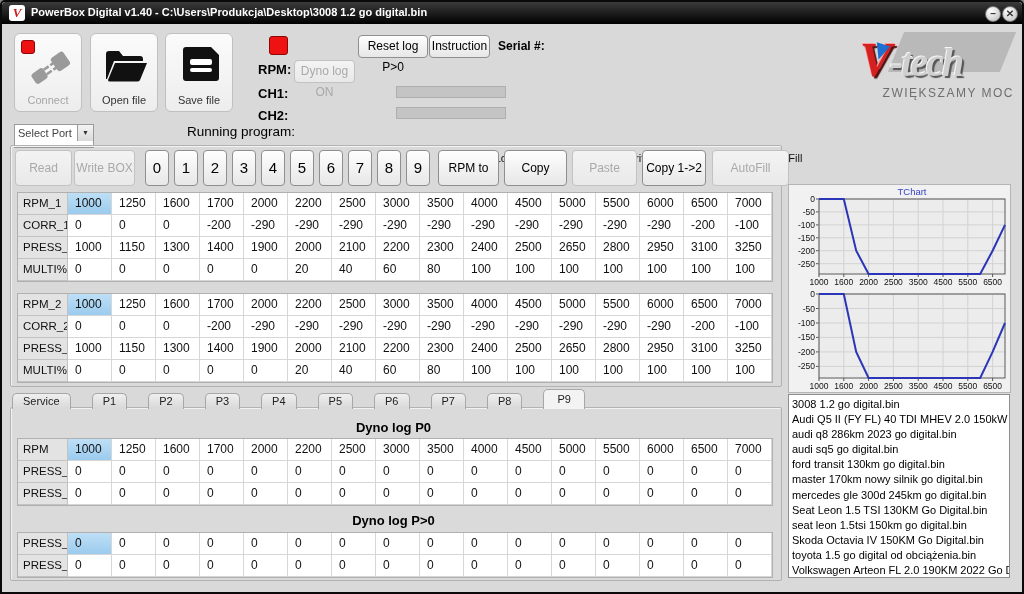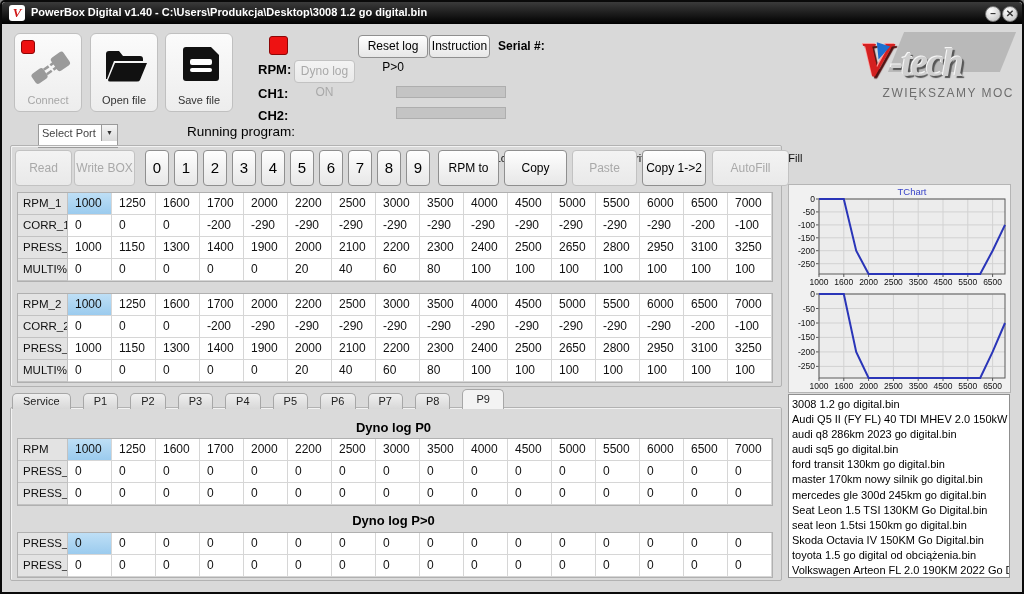--- a/index.html
+++ b/index.html
@@ -30,36 +30,36 @@
   .redsq{ position:absolute; background:#ee1212; border:1px solid #8d0606; border-radius:3px; }
   .lbl{ position:absolute; font-size:13px; color:#000; font-weight:600; }
   .graybar{ position:absolute; width:110px; height:12px; background:#c4c4c4; border:1px solid #aeaeae; }
   .check{ position:absolute; font-size:11px; color:#111; white-space:nowrap;margin-top:20px; }
   .check .box{ display:inline-block; width:12px; height:12px; background:#fff; border:1px solid #8a8a8a;
     border-radius:2px; vertical-align:-2px; margin-right:4px; text-align:center; line-height:11px;
     font-size:11px; font-weight:bold; color:#222; }
   .groove{ position:absolute; border:1px solid #b2b2b2; box-shadow:inset 1px 1px 0 #f2f2f2; border-radius:2px; }
   
   .combo{ position:absolute; left:12px; top:122px; width:80px; height:24px; background:#fff;
-    border:1px solid #9a9a9a; font-size:11px; color:#444; line-height:16px; padding-left:3px;margin-left:24px; }
+    border:1px solid #9a9a9a; font-size:11px; color:#444; line-height:16px; padding-left:3px; }
   .combo .arrow{ position:absolute; right:0; top:0; width:16px; height:16px;
     background:linear-gradient(#f4f4f4,#d9d9d9); border-left:1px solid #9a9a9a; text-align:center;
     font-size:7px; line-height:16px; color:#333; }
   
   .grid{ position:absolute; background:#fff; border:1px solid #b0b0b0; }
   .grow{ display:flex; height:22px; }
   .gcell{ width:44px; height:22px; border-right:1px solid #d6d6d6; border-bottom:1px solid #d6d6d6;
     font-size:12px; line-height:21px; padding-left:7px; color:#111; background:#fff; white-space:nowrap; overflow:hidden; }
   .gcell.glabel{ width:50px; background:#e3e3e3; border-right:1px solid #c2c2c2; border-bottom:1px solid #c2c2c2;
     font-size:11.5px; padding-left:5px; }
   .gcell.hl{ background:linear-gradient(#bedff6,#9bcbee); }
   
   .tabs{ position:absolute; left:10px; top:387px; height:20px; display:flex; align-items:flex-end; }
   .tab{ height:16px; background:linear-gradient(#efefef,#d8d8d8); border:1px solid #a7a7a7; border-bottom:none;
-    border-radius:5px 5px 0 0; font-size:11px; color:#222; padding:0 10px; line-height:15px; margin-right:12px; }
+    border-radius:5px 5px 0 0; font-size:11px; color:#222; padding:0 10px; line-height:15px; margin-right:21px; }
   .tab.active{ height:20px; background:#f3f3f3; line-height:19px; padding:0 13px; }
   .section-title{ position:absolute; font-size:13px; font-weight:bold; color:#000; text-align:center; width:753px; left:15px; }
   
   .chart-panel{ position:absolute; left:786px; top:182px; width:223px; height:209px;
     background:#f1f1f1; border:1px solid #b5b5b5; }
   .filelist{ position:absolute; left:786px; top:392px; width:222px; height:184px; background:#fff;
     border:1px solid #8f8f8f; overflow:hidden; padding:2px 0 0 3px; }
   .filelist div{ font-size:11px; line-height:15.1px; color:#000; white-space:nowrap; }
   
   .logo{ position:absolute; left:856px; top:28px; width:160px; height:78px; }

